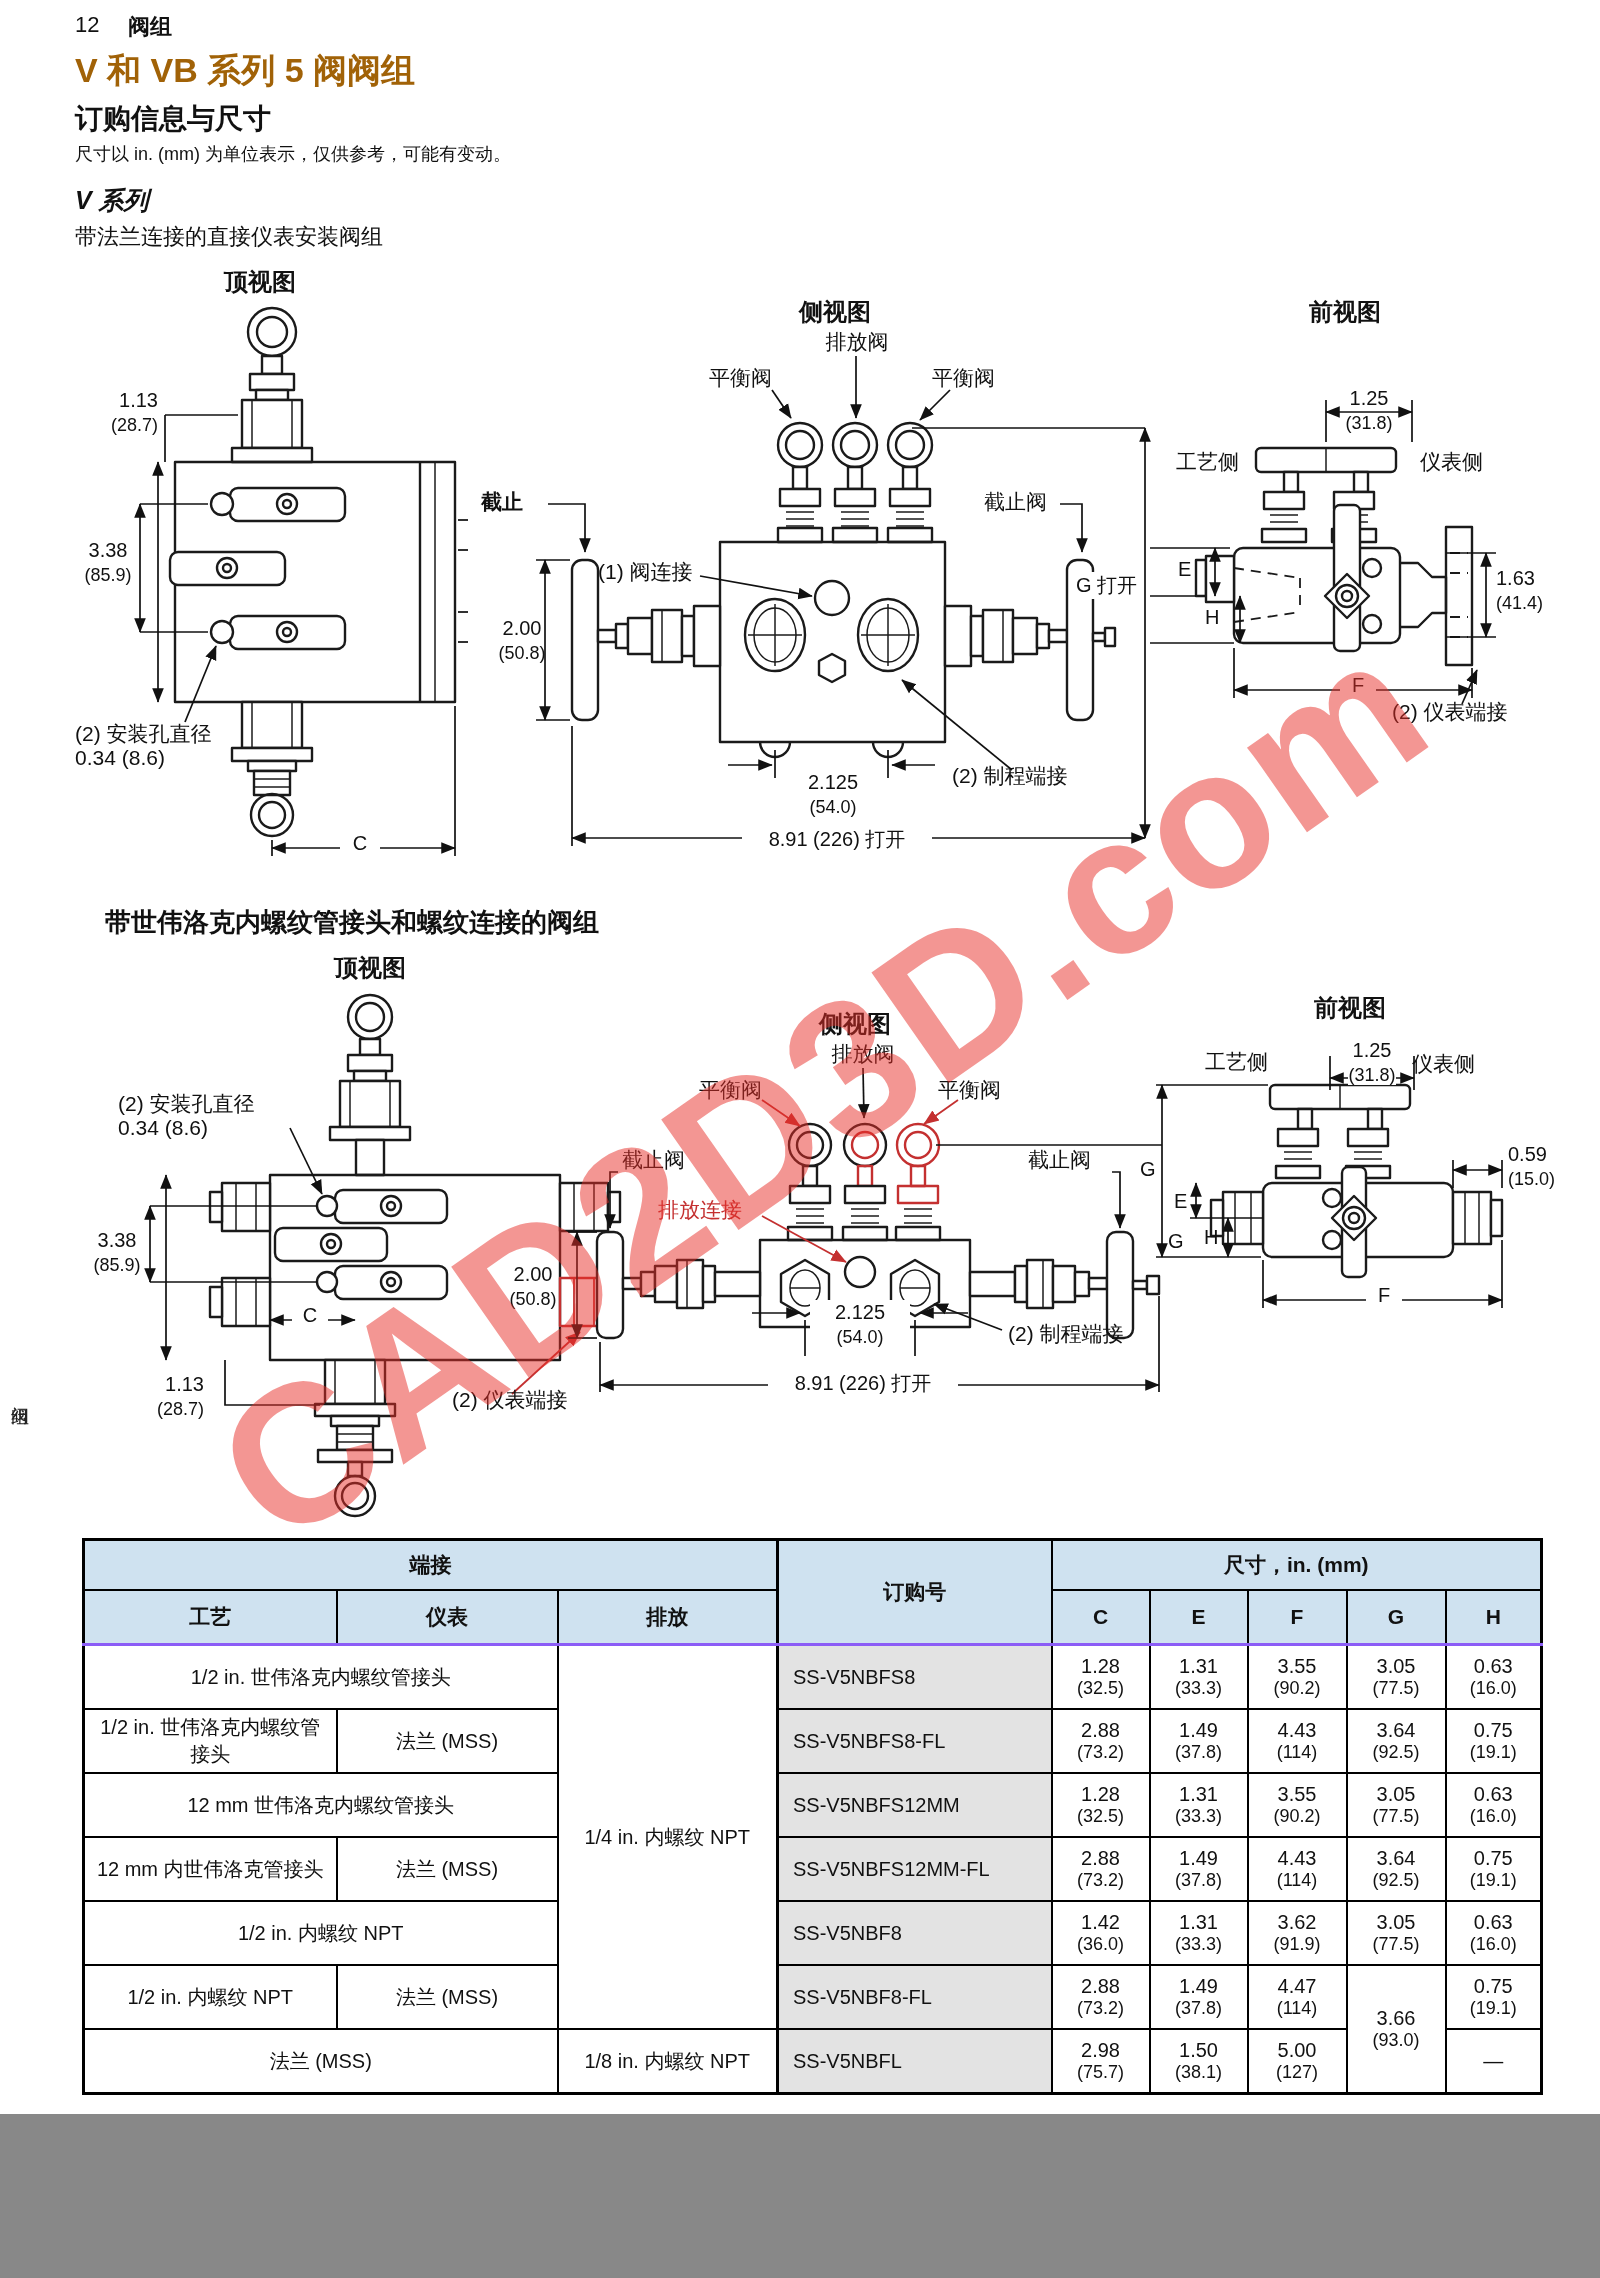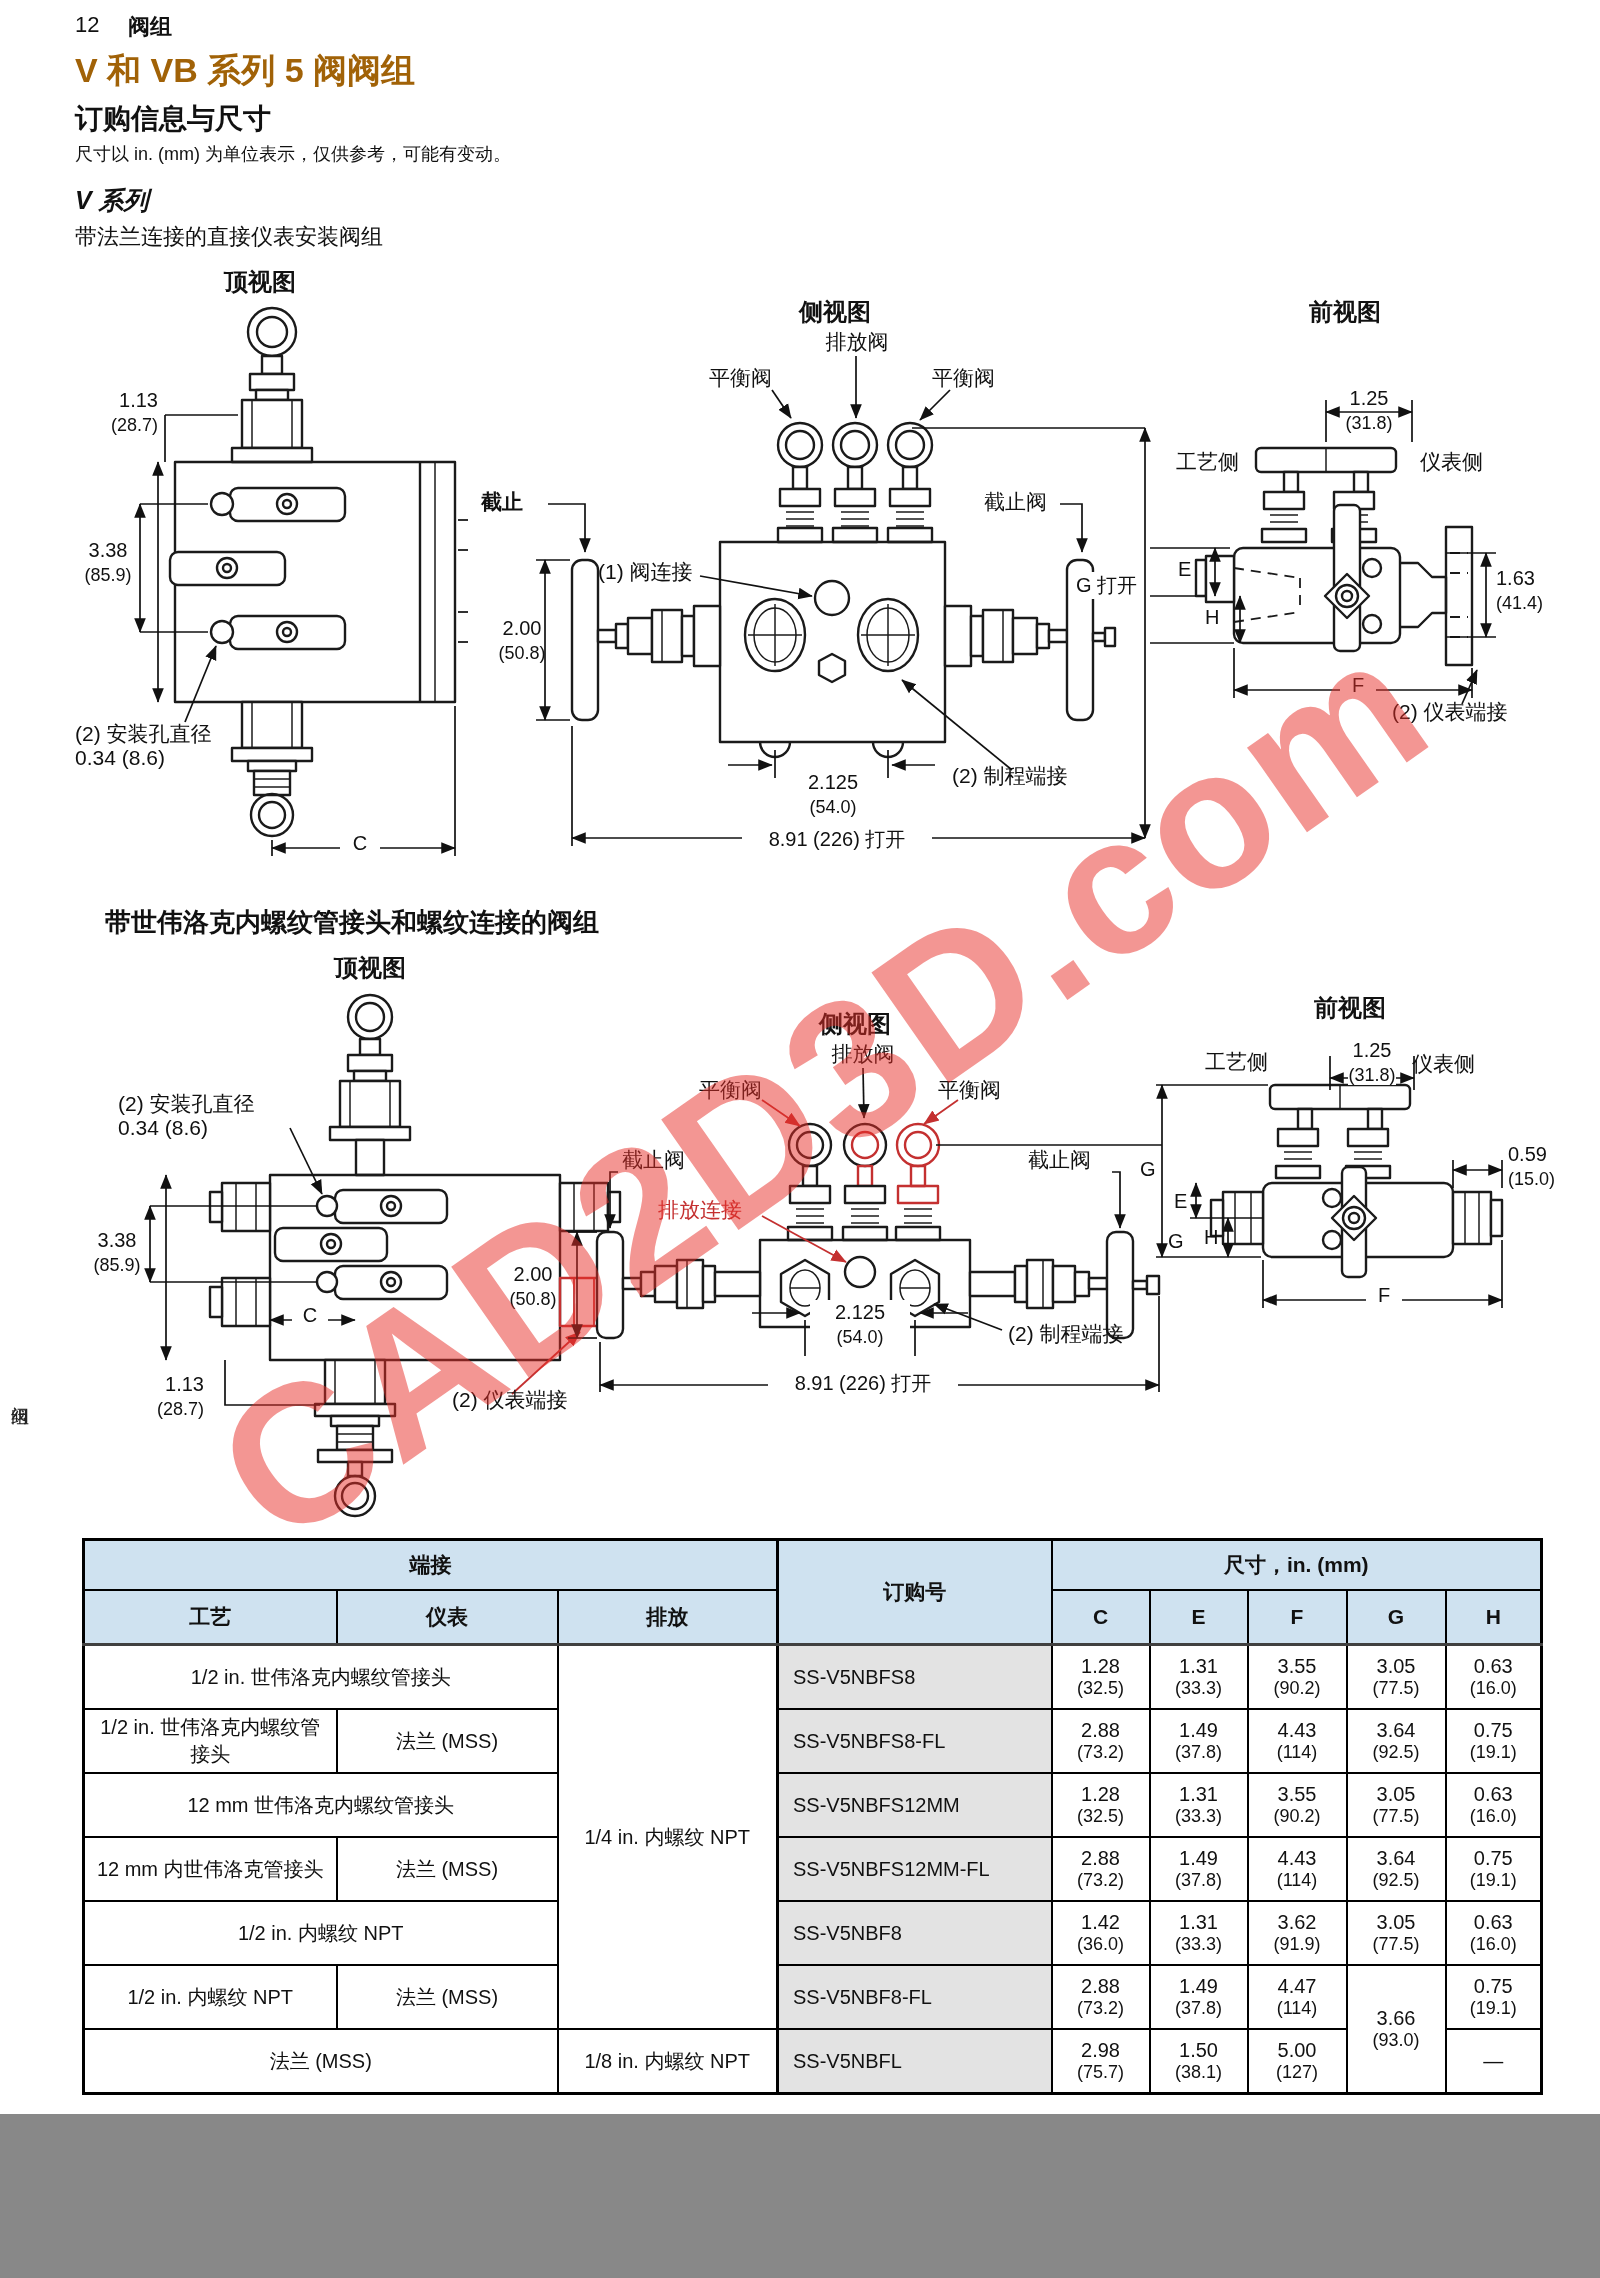--- a/index.html
+++ b/index.html
@@ -29,21 +29,21 @@
      transform:rotate(-35deg);transform-origin:0 100px;z-index:60;pointer-events:none;}
   
   #ordtable{position:absolute;left:82px;top:1538px;border-collapse:collapse;table-layout:fixed;z-index:20;}
   #ordtable th,#ordtable td{border:2px solid #000;padding:2px 6px;font-size:20px;text-align:center;vertical-align:middle;overflow:hidden;}
   #ordtable th{background:#cfe2f0;font-size:21px;}
   #ordtable .hrow1 th{height:44px;}
   #ordtable .hrow2 th{height:48px;}
   #ordtable td{height:58px;background:#fff;}
   #ordtable td.ord{background:#e3e3e3;text-align:left;padding-left:14px;}
   #ordtable .thickL{border-left:3px solid #000;}
-  #ordtable .thickB{border-bottom:3px solid #404040;}
+  #ordtable .thickB{border-bottom:3px solid #8b5cf6;}
   #ordtable{border:3px solid #000;padding-left:31px;}
   .dimcell div{line-height:1.15;}
   .mm{font-size:18px;}
   
   .logo{font-size:44px;font-weight:bold;font-style:italic;color:#1878bf;letter-spacing:1px;}
   .logoreg{font-size:14px;vertical-align:super;}
   .logocn{font-size:24px;font-weight:bold;color:#1878bf;letter-spacing:5px;}
   .sidevert{writing-mode:vertical-rl;font-size:18px;color:#222;letter-spacing:2px;}
 </style>
 </head>

